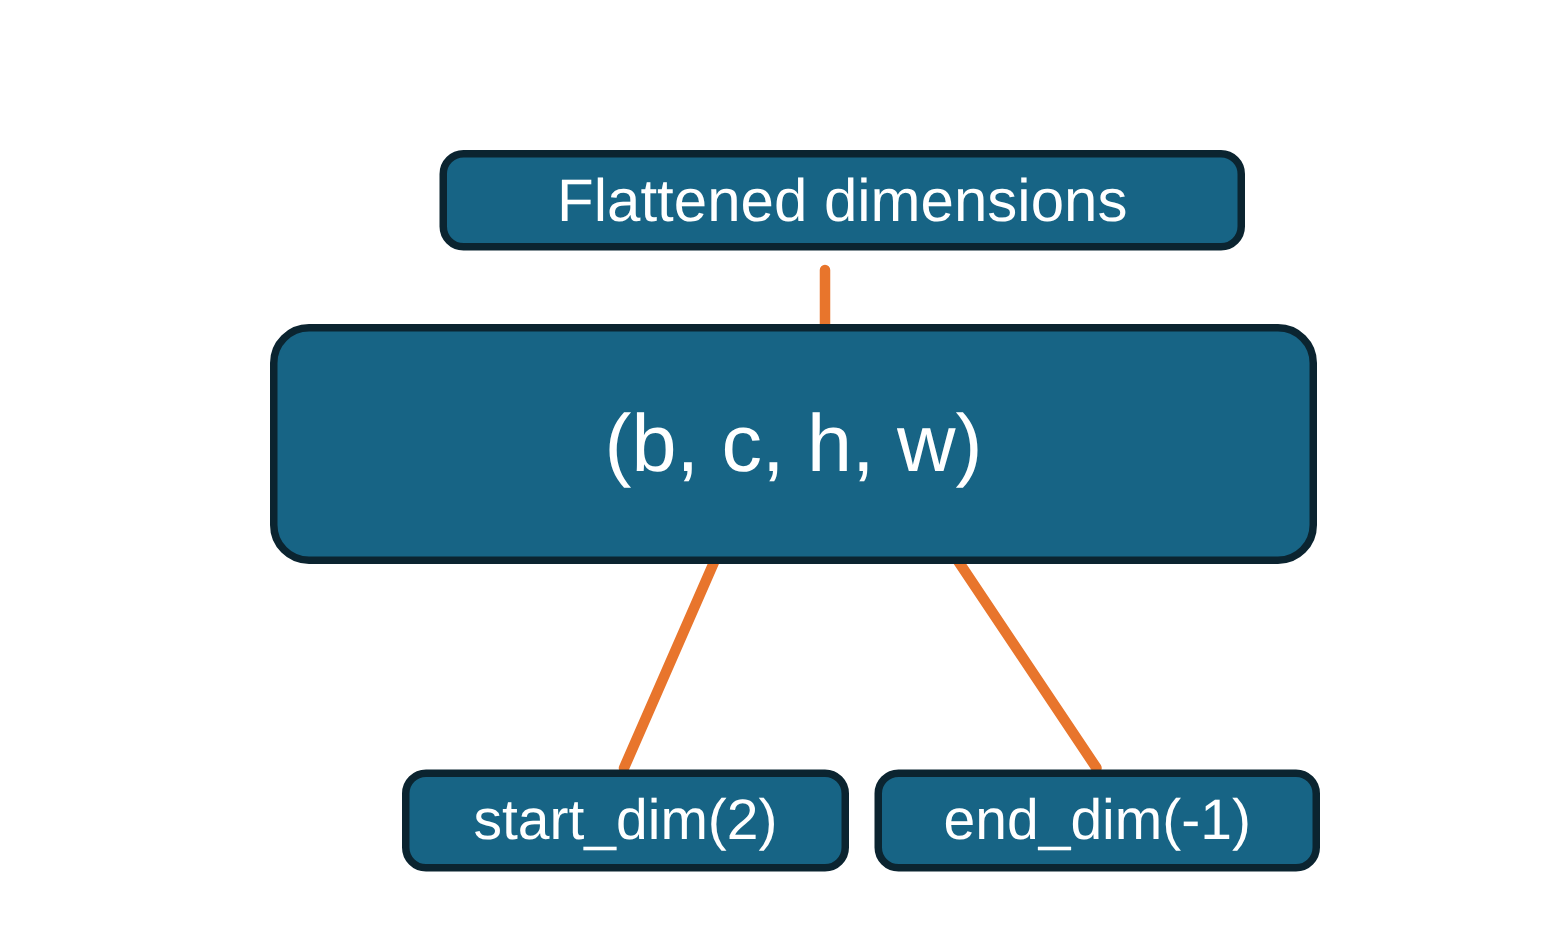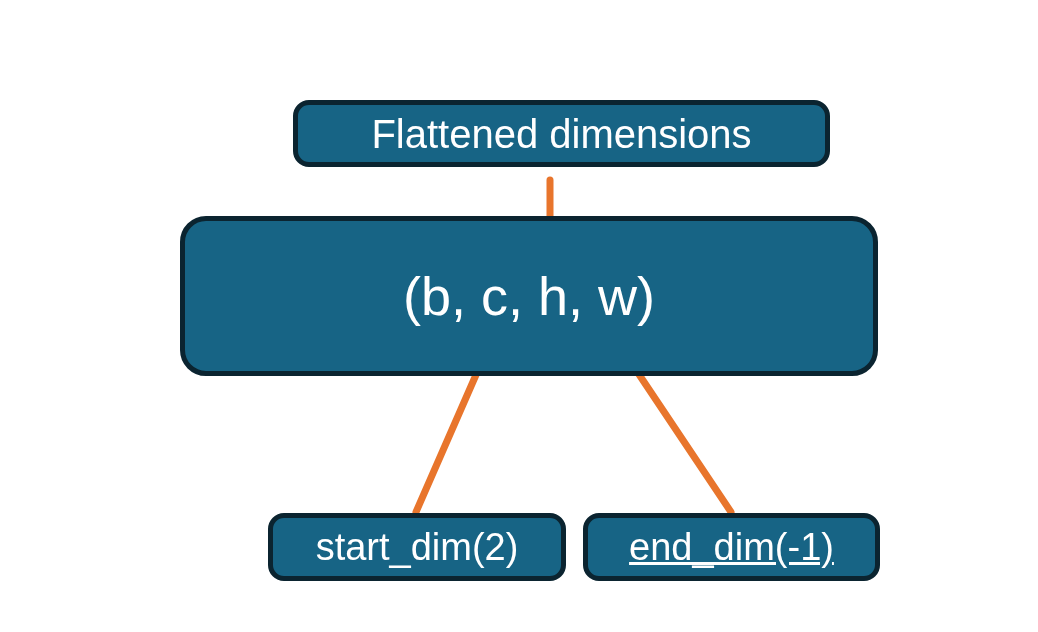--- a/index.html
+++ b/index.html
@@ -70,21 +70,21 @@
   }
   #box-start-dim .node-label { font-size: 38px; }
 
   #box-end-dim {
     left: 583px;
     top: 513px;
     width: 297px;
     height: 68px;
     border-radius: 16px;
   }
-  #box-end-dim .node-label { font-size: 38px; text-decoration: underline; }
+  #box-end-dim .node-label { font-size: 38px; }
 </style>
 </head>
 <body>
 
 <div id="canvas">
 
   <svg id="overlay-svg" viewBox="0 0 1038 632" xmlns="http://www.w3.org/2000/svg">
 
     <path d="M 482 272
              L 482 248

